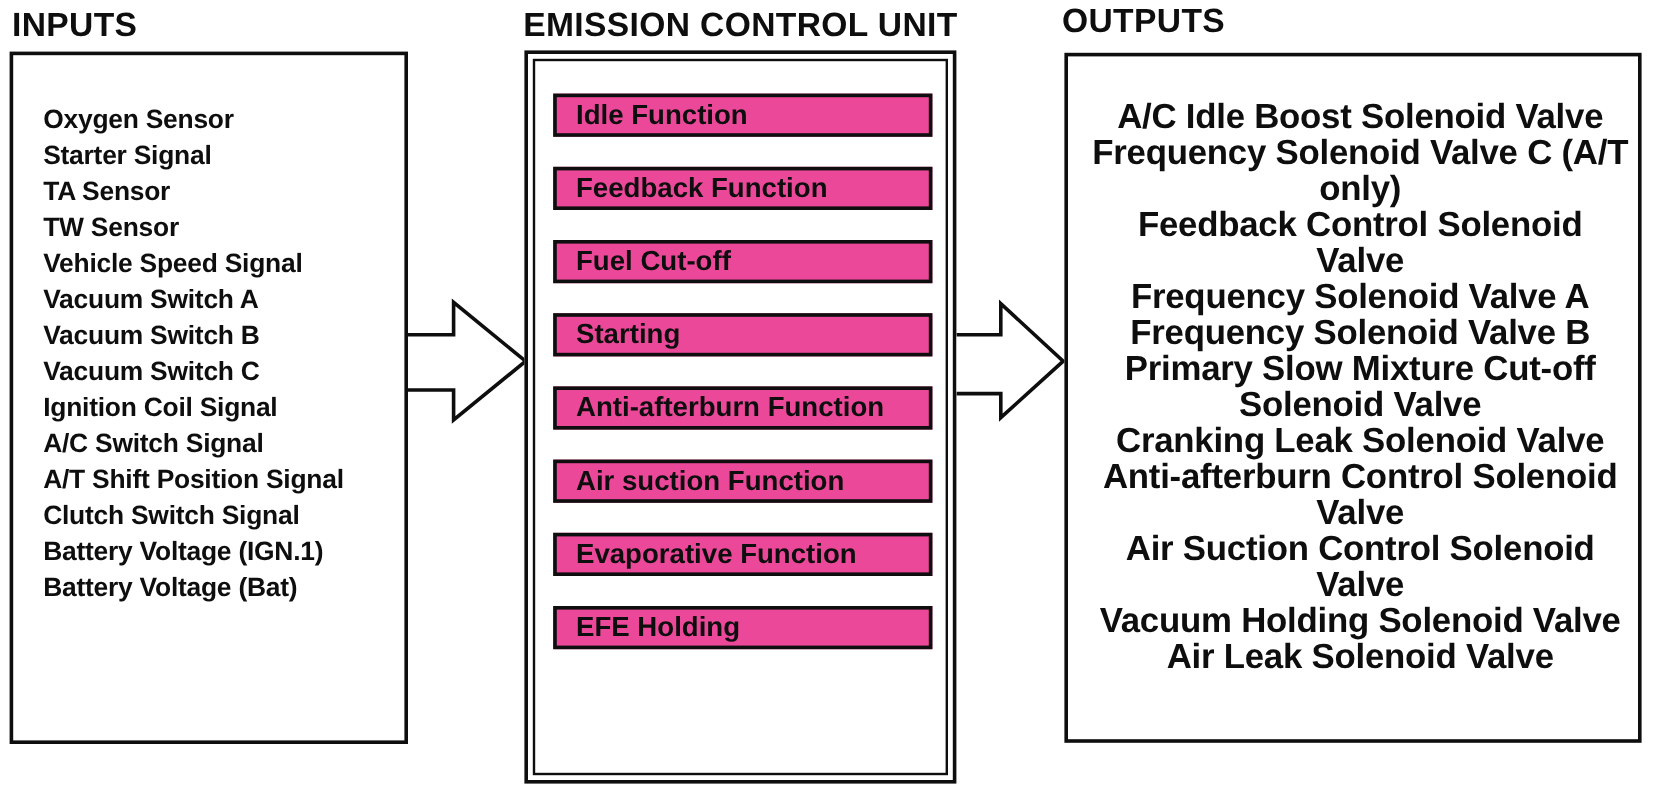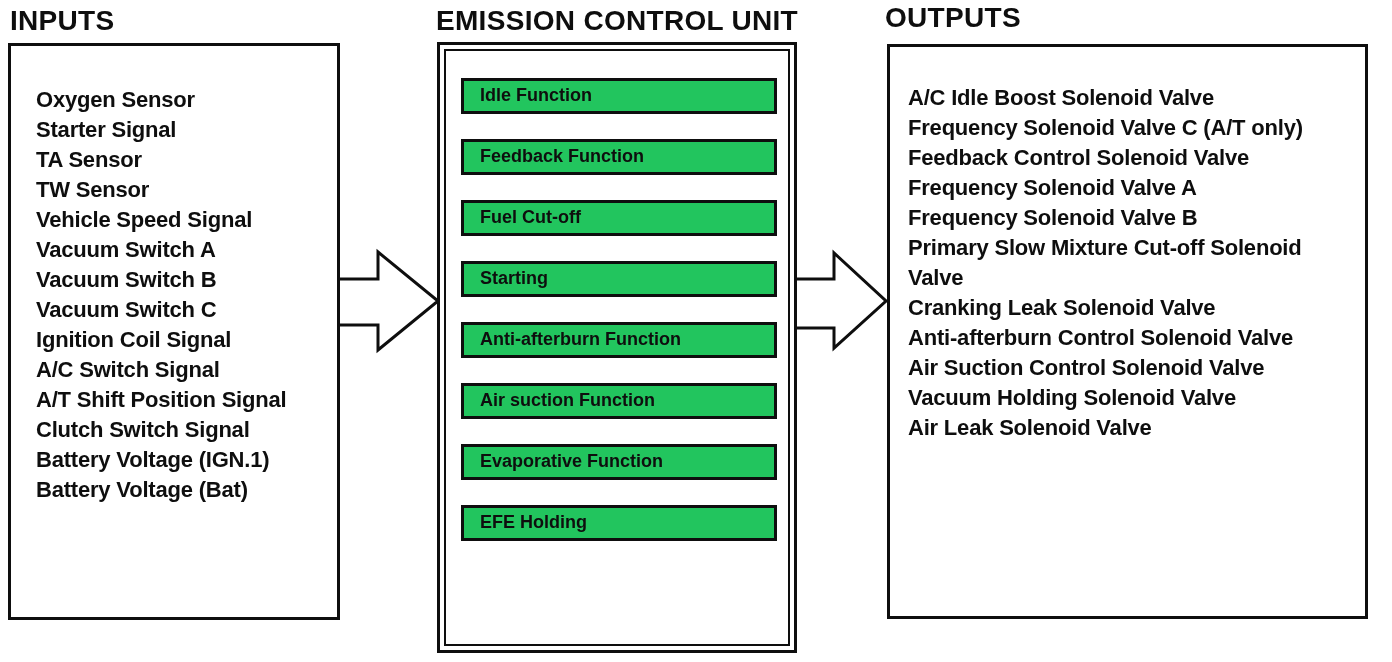--- a/index.html
+++ b/index.html
@@ -46,43 +46,44 @@
     font-weight: bold;
   }
   #inputs-list {
     padding: 39px 4px 0 25px;
     font-size: 22px;
     line-height: 30px;
     letter-spacing: -0.2px;
   }
   #outputs-list {
     padding: 36px 6px 0 18px;
-    font-size: 22px;
+    font-size: 29px;
     line-height: 30px;
     letter-spacing: -0.2px;
+    text-align: center;
   }
 
   .func-list {
     position: absolute;
     left: 15px;
     right: 11px;
     top: 27px;
   }
   .func-box {
     height: 36px;
     border: 3px solid #0e0e0e;
     box-sizing: border-box;
     margin-bottom: 25px;
     padding-left: 16px;
-    font-size: 18px;
+    font-size: 23px;
     font-weight: bold;
     line-height: 29px;
     white-space: nowrap;
     overflow: hidden;
-    background: #22c55e;
+    background: #ec4899;
   }
 
   .arrow { position: absolute; }
 </style>
 </head>
 <body>
 
 <div class="canvas">
 
   <div class="section-label" id="label-inputs">INPUTS</div>

